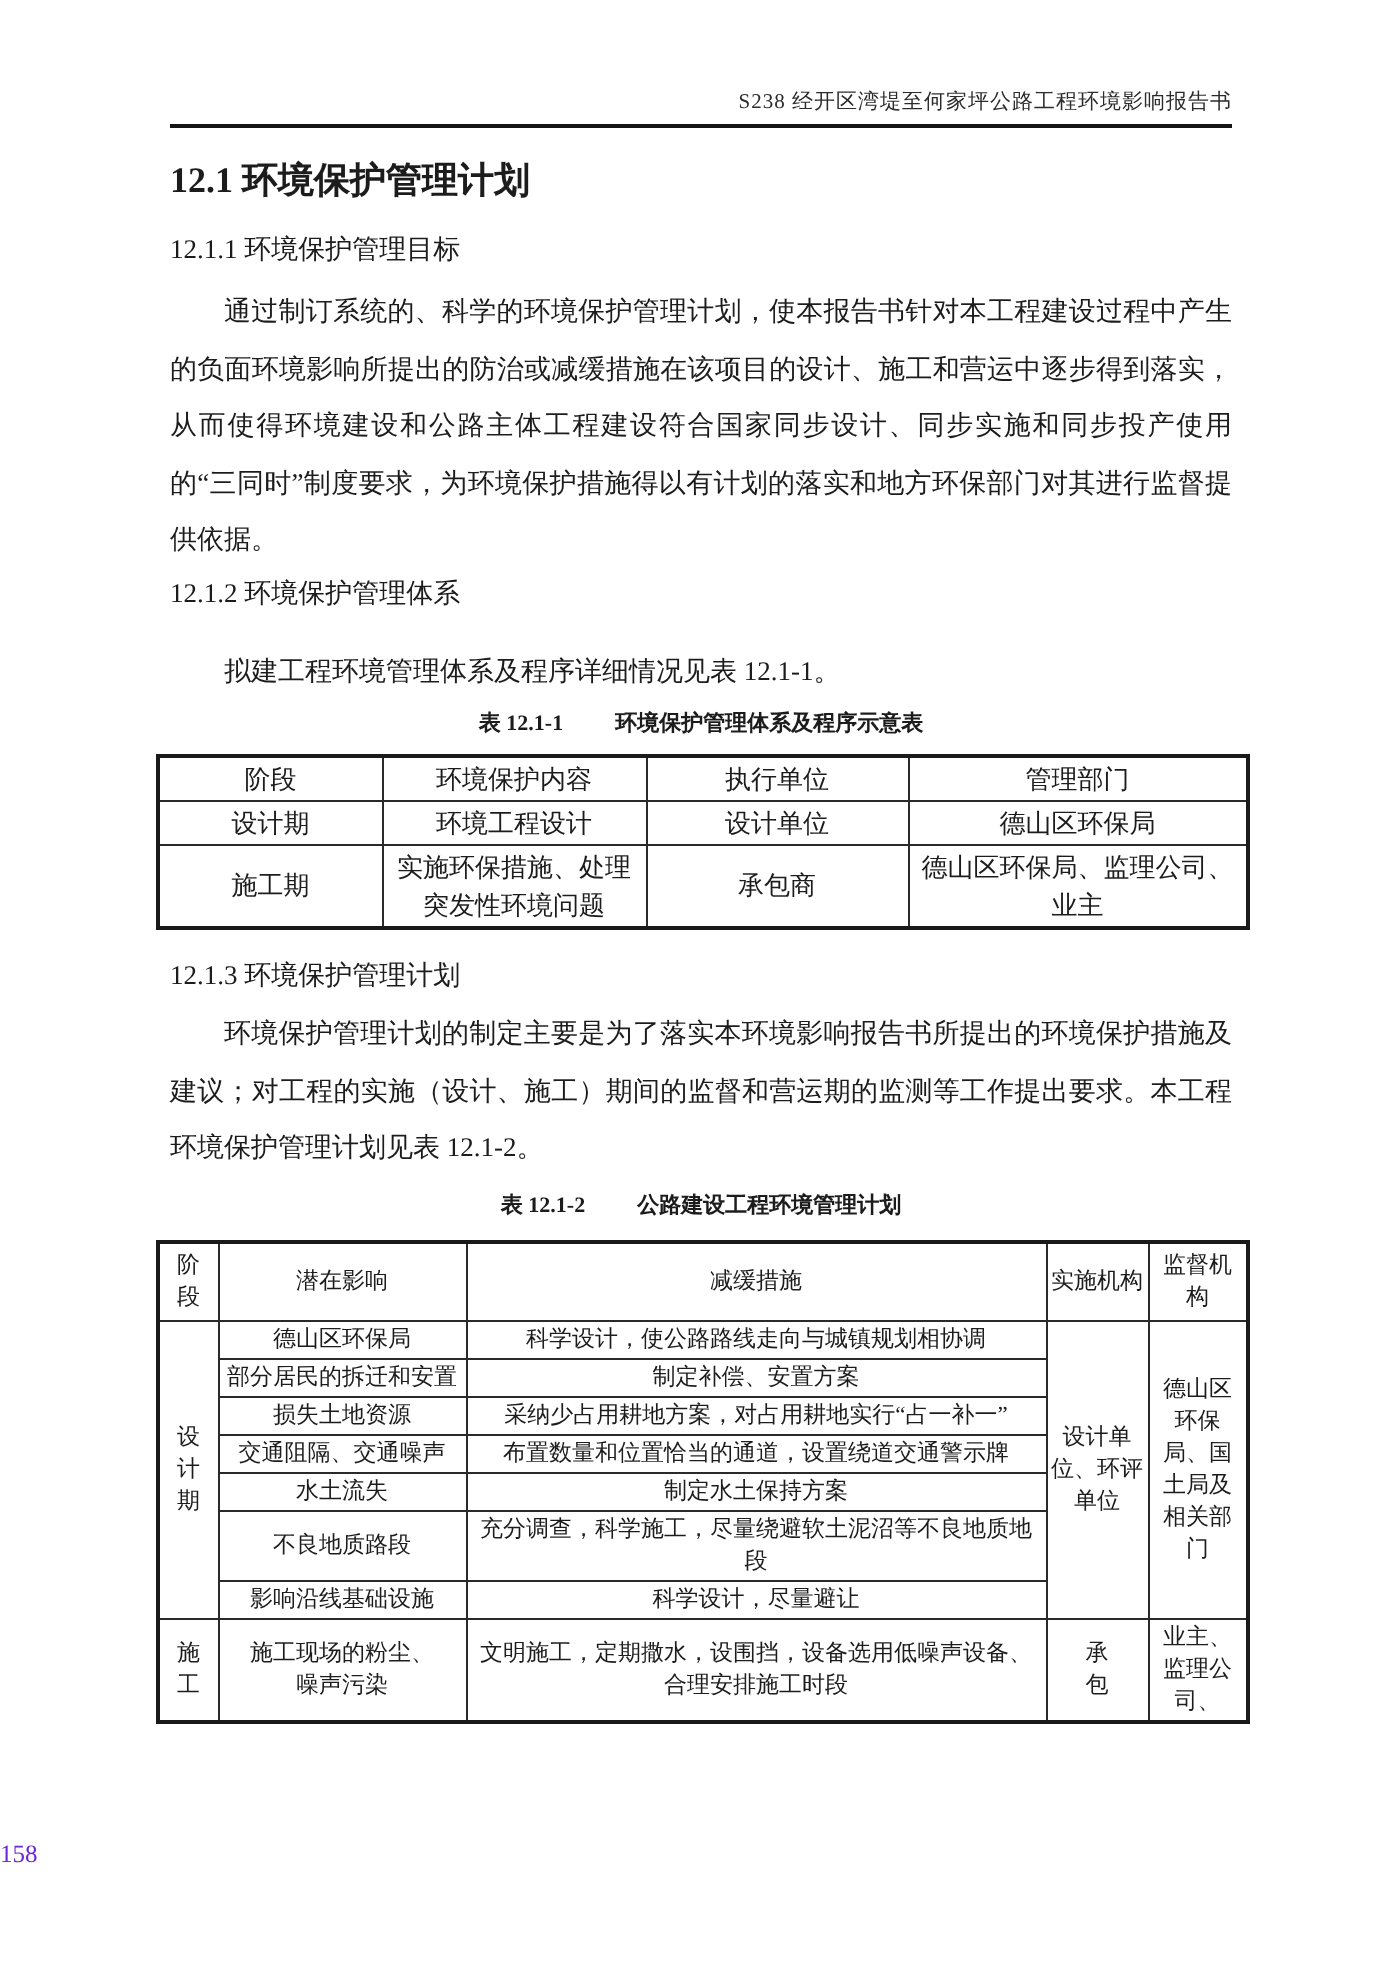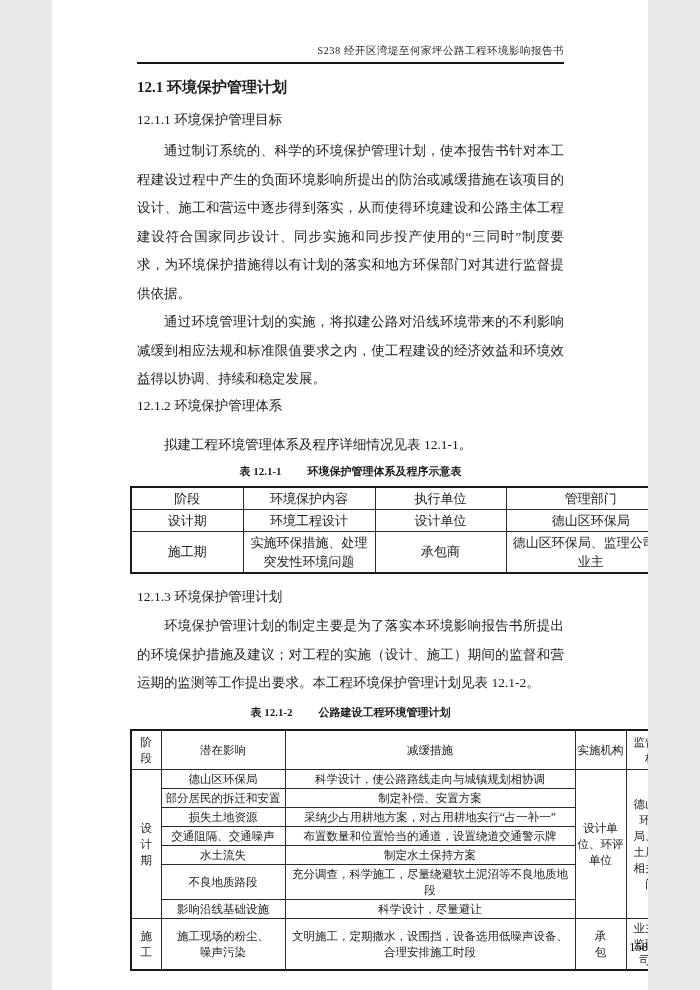--- a/index.html
+++ b/index.html
@@ -1,26 +1,26 @@
 <!DOCTYPE html>
 <html><head>
 <meta charset="utf-8">
 <style>
   html,body{margin:0;padding:0;background:#e8e8e8;}
   .page{
-    width:596px;height:990px;background:#ffffff;position:relative;
+    width:700px;height:990px;background:#ffffff;position:relative;
     margin:0 auto;overflow:hidden;
     font-family:"Liberation Serif","DejaVu Serif",serif;
     color:#1c1c1c;box-sizing:border-box;
     padding:0 77px 0 78px;
   }
   .doc-header{margin:44px 7px 0 7px;text-align:right;font-size:10.5px;color:#2b2b2b;letter-spacing:.5px;}
   .header-rule{margin:4px 7px 0 7px;border-top:2px solid #151515;height:0;}
   .h1{margin:24px 7px 0 7px;font-size:15px;font-weight:bold;}
-  .h2{margin:14px 7px 0 7px;font-size:15px;font-weight:bold;}
+  .h2{margin:14px 7px 0 7px;font-size:18px;font-weight:bold;}
   .h3{margin:14px 7px 0 7px;font-size:13.5px;font-weight:normal;}
   .para{margin:8px 7px 0 7px;font-size:13.5px;line-height:28.5px;text-align:justify;text-indent:2em;}
   .para.single{line-height:24px;margin-top:18px;}
   .caption{margin:4px 7px 0 7px;text-align:center;font-weight:bold;font-size:11px;line-height:20px;}
   .caption .cap-no{margin-right:26px;}
   table{border-collapse:collapse;table-layout:fixed;width:545px;border:2px solid #1a1a1a;}
   th,td{border:1px solid #2a2a2a;text-align:center;vertical-align:middle;font-weight:normal;overflow:hidden;}
   .t1{margin-top:5px;font-size:13px;}
   .t1 th,.t1 td{padding:1px 4px;line-height:19px;}
   .t1 .r-h{height:22px;}
@@ -28,37 +28,36 @@
   .t1 .r-2{height:42px;padding-left:47px;}
   .t1 .r-3{height:23px;}
   .t2{margin-top:7px;font-size:11.5px;}
   .t2 th,.t2 td{padding:1px 2px;line-height:16px;}
   .t2 .hrow{height:40px;}
   .t2 .drow{height:19px;}
   .t2 .crow{height:30px;}
   .v{display:inline-block;width:1.15em;word-break:break-all;vertical-align:middle;}
   .wrapcell{word-break:break-all;}
   .keep{word-break:keep-all;}
-  .page-number{position:absolute;left:0;right:0;top:920px;text-align:right;font-size:12.5px;color:#000000;margin-top:20px;}
+  .page-number{position:absolute;left:0;right:0;top:920px;text-align:left;font-size:12.5px;color:#6d28d9;}
 </style>
 </head>
 <body>
 
 <div class="page">
 
   <div class="doc-header">
     <span>S238 经开区湾堤至何家坪公路工程环境影响报告书</span>
   </div>
   <div class="header-rule"></div>
 
   <div class="h2">12.1 环境保护管理计划</div>
   <div class="h3">12.1.1 环境保护管理目标</div>
 
   <div class="para">通过制订系统的、科学的环境保护管理计划，使本报告书针对本工程建设过程中产生的负面环境影响所提出的防治或减缓措施在该项目的设计、施工和营运中逐步得到落实，从而使得环境建设和公路主体工程建设符合国家同步设计、同步实施和同步投产使用的“三同时”制度要求，为环境保护措施得以有计划的落实和地方环保部门对其进行监督提供依据。</div>
-  <div class="para" style="margin-top:0;">通过环境管理计划的实施，将拟建公路对沿线环境带来的不利影响减缓到相应法规和标准限值要求之内，使工程建设的经济效益和环境效益得以协调、持续和稳定发展。</div>
 
   <div class="h3" style="margin-top:3px;">12.1.2 环境保护管理体系</div>
   <div class="para single">拟建工程环境管理体系及程序详细情况见表 12.1-1。</div>
 
   <div class="caption">
     <span class="cap-no">表 12.1-1</span><span>环境保护管理体系及程序示意表</span>
   </div>
 
   <table class="t1">
     <colgroup>

